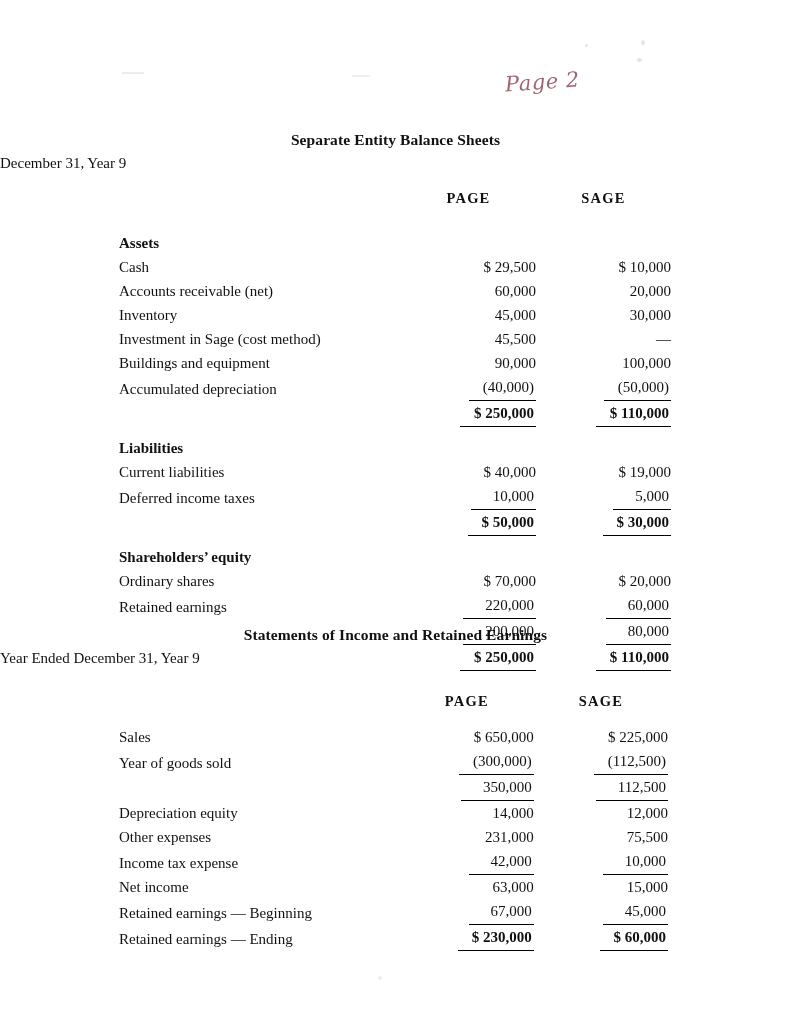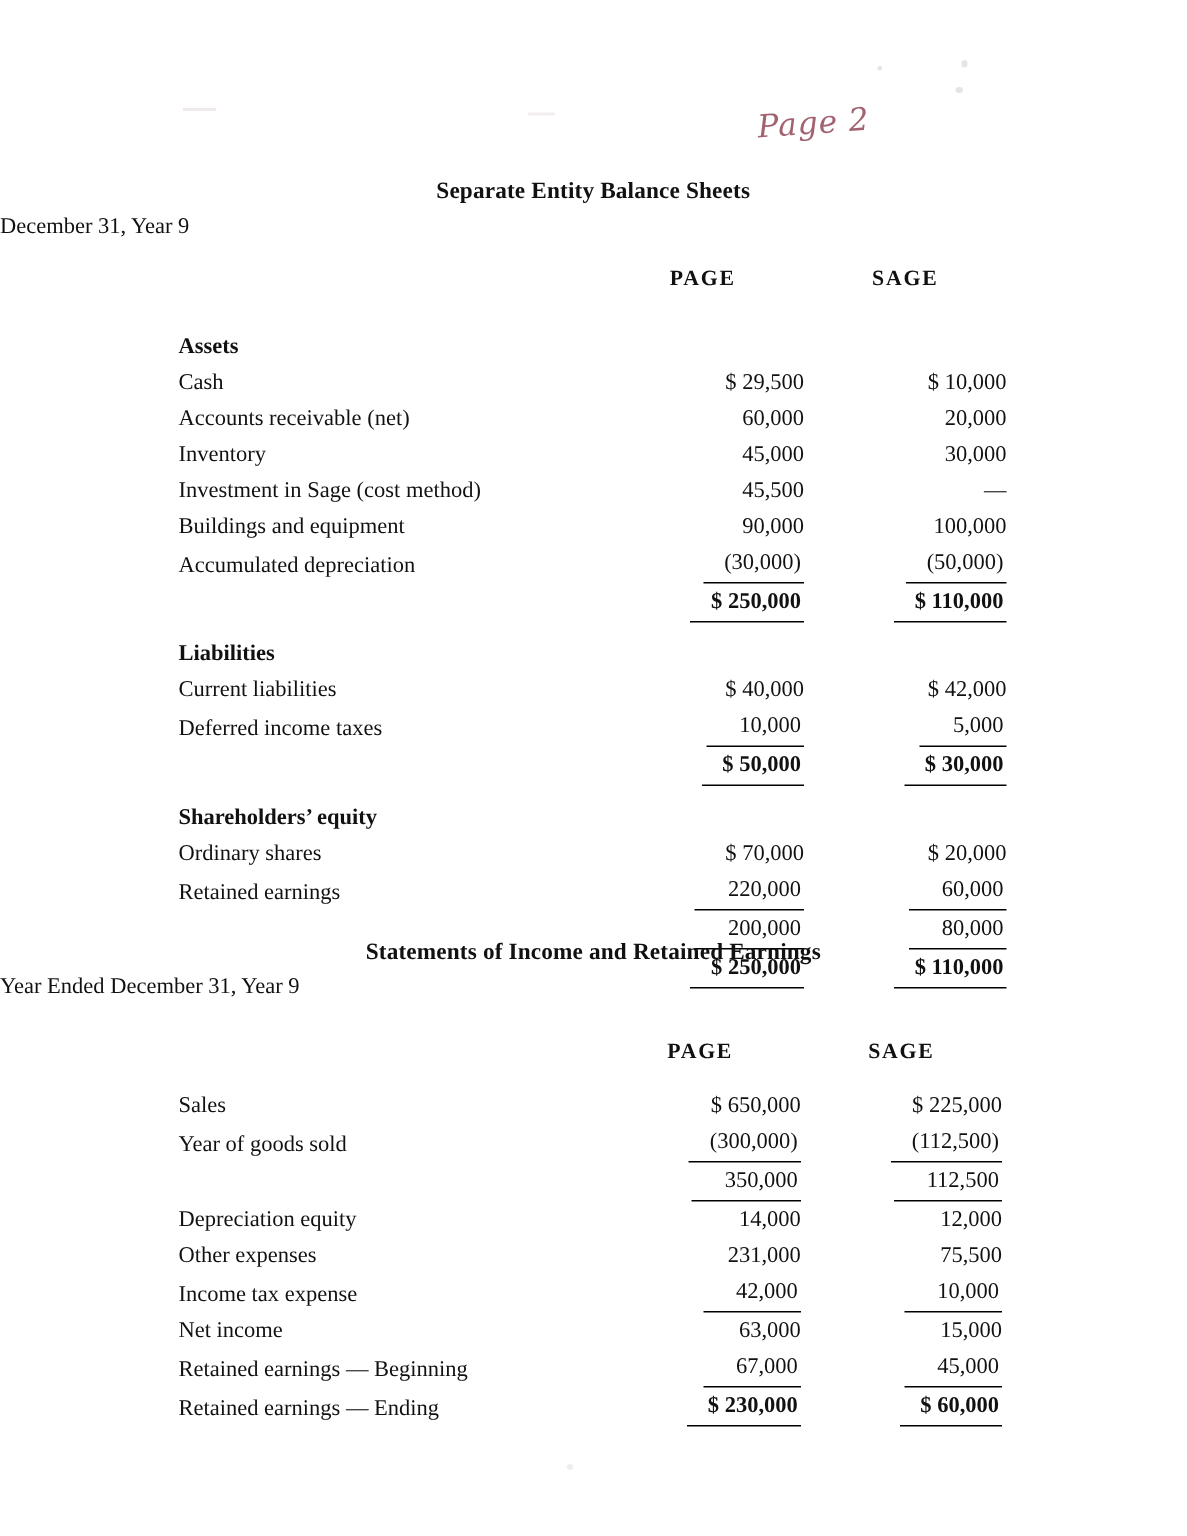--- a/index.html
+++ b/index.html
@@ -114,21 +114,21 @@
 
   <div class="speckle" style="left:585px;top:44px;width:3px;height:3px;"></div>
   <div class="speckle" style="left:641px;top:40px;width:4px;height:5px;"></div>
   <div class="speckle" style="left:637px;top:58px;width:5px;height:4px;"></div>
   <div class="speckle" style="left:122px;top:72px;width:22px;height:2px;border-radius:0;background:#f0eaec;"></div>
   <div class="speckle" style="left:352px;top:75px;width:18px;height:2px;border-radius:0;background:#f3eef0;"></div>
   <div class="speckle" style="left:378px;top:976px;width:4px;height:4px;background:#f0ecee;"></div>
 
   <div class="handwriting">Page 2</div>
 
-  <div class="stmt" style="top:119px;">
+  <div class="stmt" style="top:131px;">
     <div class="stmt-title">Separate Entity Balance Sheets</div>
     <div class="stmt-subtitle">December 31, Year 9</div>
 
     <table class="fin" style="margin-top:14px;">
       <tbody>
         <tr class="colhead">
           <td class="label"></td>
           <td class="num">PAGE</td>
           <td class="num">SAGE</td>
         </tr>
@@ -158,42 +158,42 @@
           <td class="num">45,500</td>
           <td class="num">—</td>
         </tr>
         <tr>
           <td class="label indent">Buildings and equipment</td>
           <td class="num">90,000</td>
           <td class="num">100,000</td>
         </tr>
         <tr>
           <td class="label indent">Accumulated depreciation</td>
-          <td class="num ruled"><span class="v">(30,000)</span></td>
+          <td class="num ruled"><span class="v">(40,000)</span></td>
           <td class="num ruled"><span class="v">(50,000)</span></td>
         </tr>
         <tr>
           <td class="label indent"></td>
           <td class="num ruled bold"><span class="v">$ 250,000</span></td>
           <td class="num ruled bold"><span class="v">$ 110,000</span></td>
         </tr>
 
         <tr class="spacer">
             <td colspan="3"></td>
           </tr>
 
         <tr class="section-head">
           <td class="label">Liabilities</td>
           <td class="num"></td>
           <td class="num"></td>
         </tr>
         <tr>
           <td class="label indent">Current liabilities</td>
           <td class="num">$   40,000</td>
-          <td class="num">$  42,000</td>
+          <td class="num">$  19,000</td>
         </tr>
         <tr>
           <td class="label indent">Deferred income taxes</td>
           <td class="num ruled ruled-wide"><span class="v">10,000</span></td>
           <td class="num ruled ruled-wide"><span class="v">5,000</span></td>
         </tr>
         <tr>
           <td class="label indent"></td>
           <td class="num ruled bold"><span class="v">$   50,000</span></td>
           <td class="num ruled bold"><span class="v">$   30,000</span></td>

